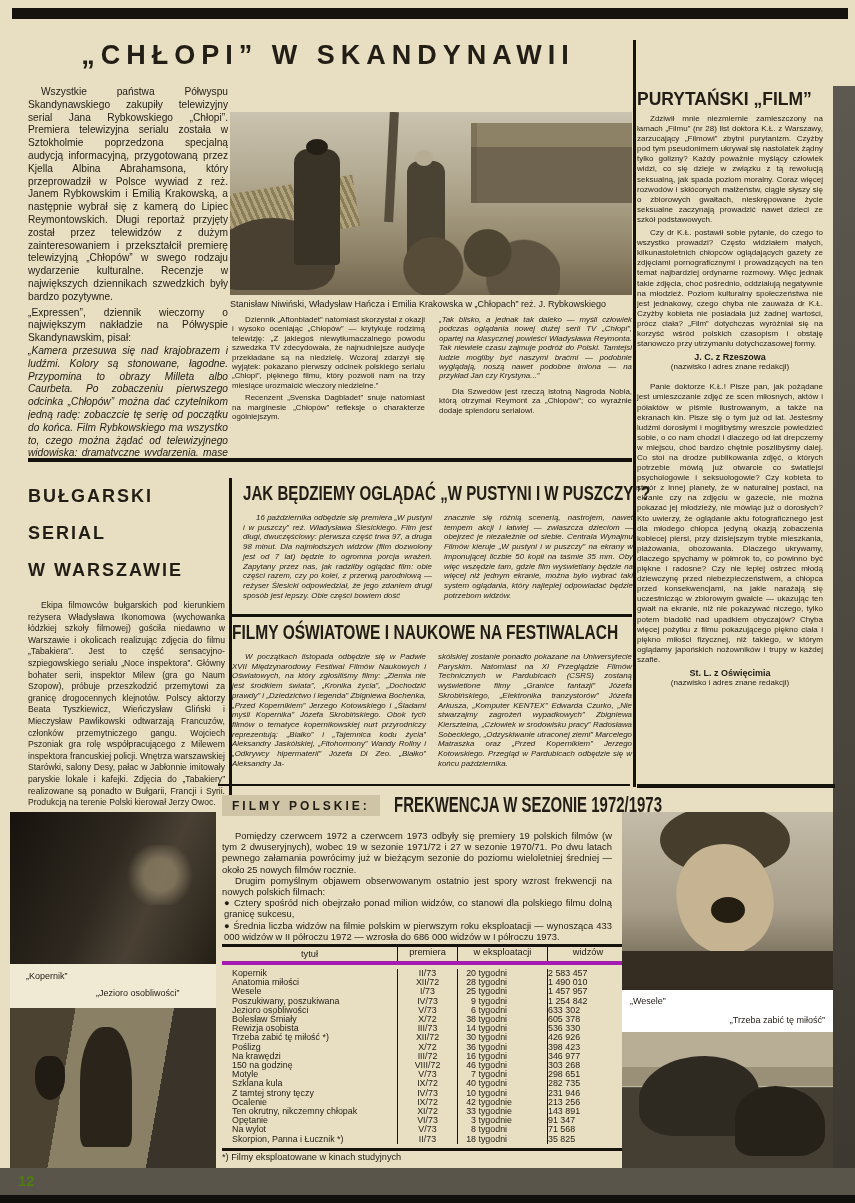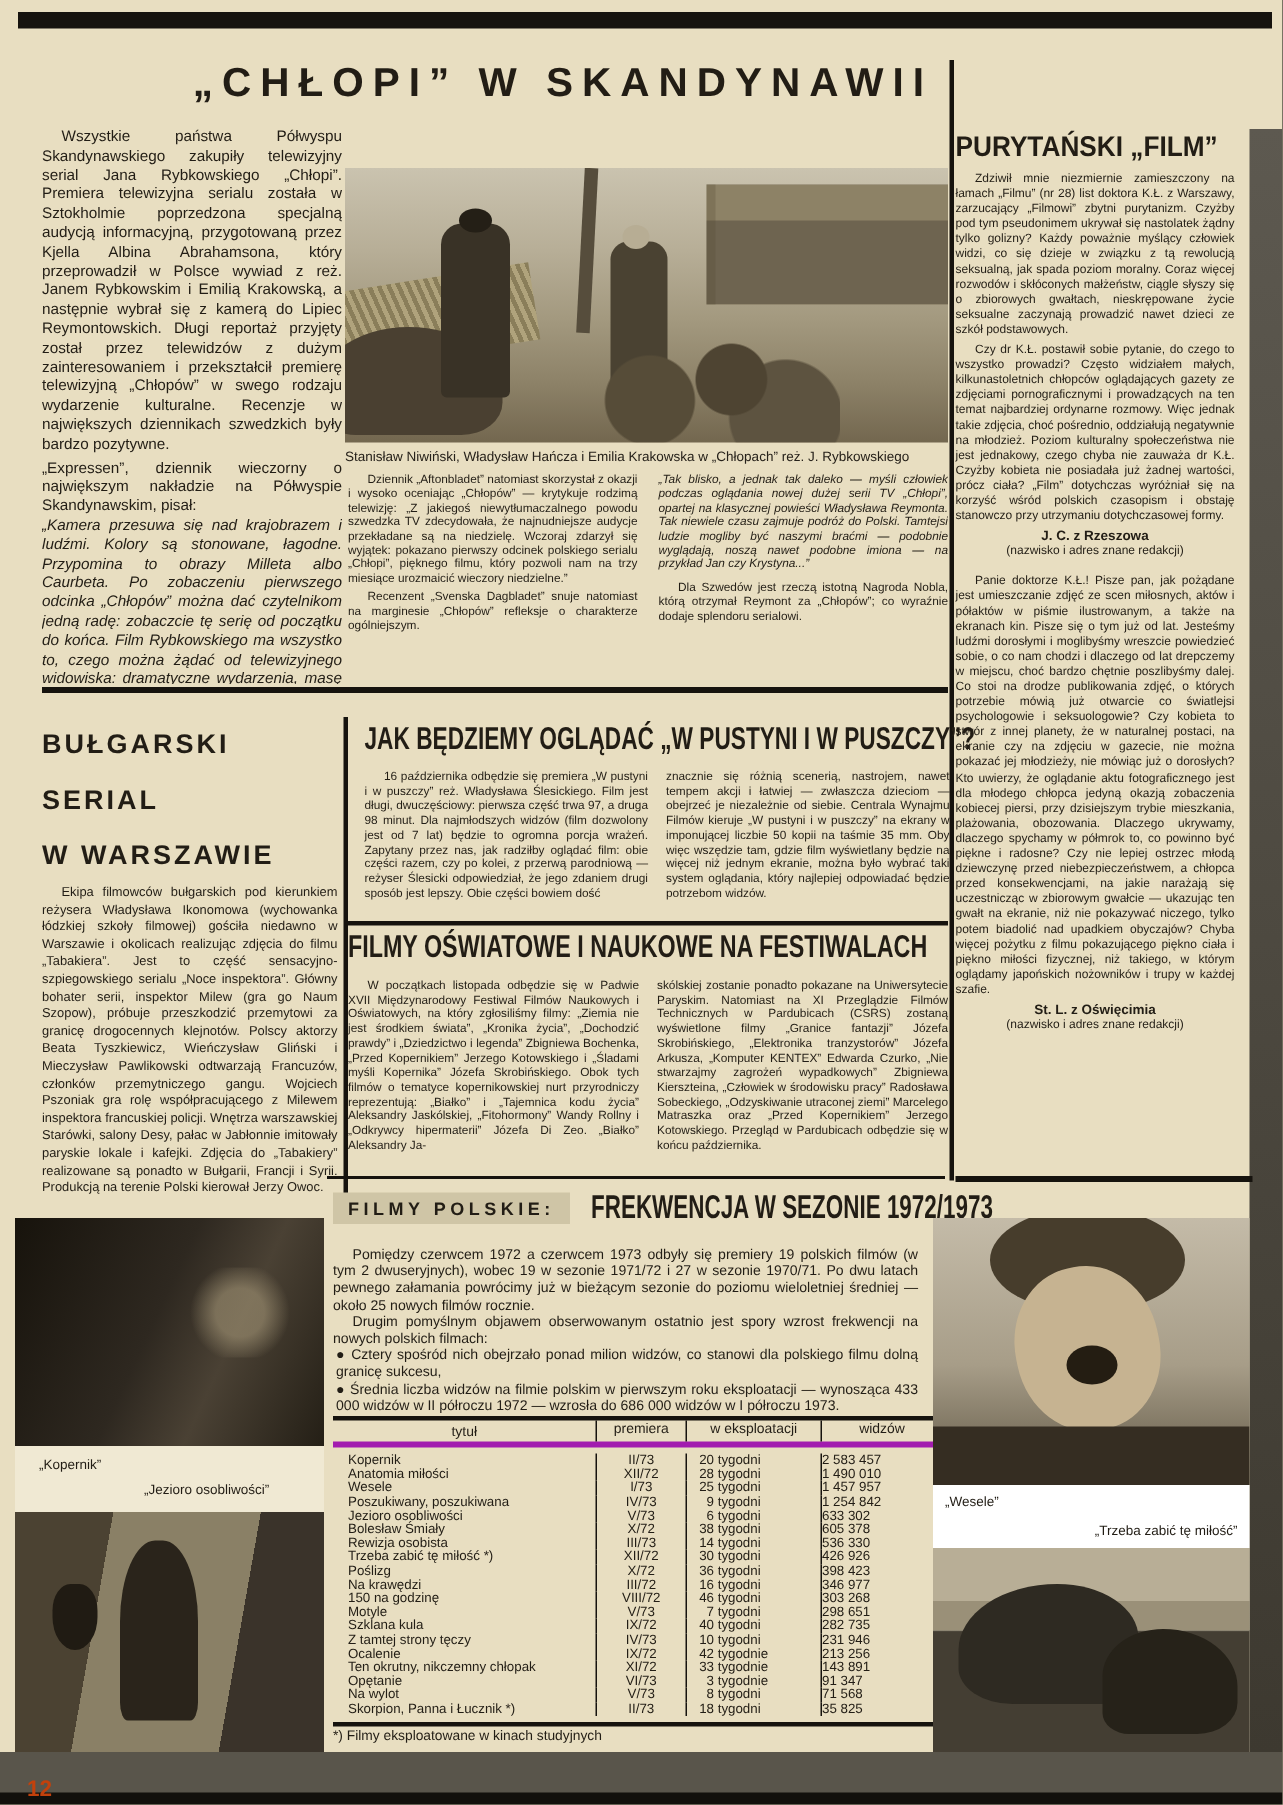--- a/index.html
+++ b/index.html
@@ -8,24 +8,24 @@
   #page *{box-sizing:border-box;}
   .abs{position:absolute;}
   .jtext{text-align:justify;}
   .ind{text-indent:13px;margin:0 0 3px 0;}
   p{margin:0;}
 
   
   .topbar{left:12px;top:8px;width:836px;height:11px;background:#16130e;}
   .right-strip2{left:833px;top:86px;width:22px;height:1082px;background:linear-gradient(180deg,#5d5950,#3d3930);}
   .bottomband{left:0;top:1168px;width:855px;height:35px;background:#59554b;border-bottom:8px solid #12100c;}
-  .pagenum{left:18px;top:1172px;font-size:15px;font-weight:bold;color:#c2410c;margin-top:12px;}
-
-  
-  .headline{left:14px;top:40px;width:608px;text-align:right;font-size:27px;font-weight:bold;
+  .pagenum{left:18px;top:1172px;font-size:15px;font-weight:bold;color:#4d7c0f;}
+
+  
+  .headline{left:24px;top:40px;width:608px;text-align:center;font-size:27px;font-weight:bold;
             letter-spacing:6px;white-space:nowrap;}
   .vrule-main{left:633px;top:40px;width:3px;height:747px;background:#16130e;}
   .leftcol{left:28px;top:86px;width:200px;height:370px;font-size:10.2px;line-height:12.8px;overflow:hidden;}
   .leftcol .quote{font-style:italic;}
   .photo{background:#9a9180;overflow:hidden;}
   .photo-chlopi{left:230px;top:112px;width:402px;height:183px;
      background:linear-gradient(180deg,#cac3af 0%,#b7ae97 30%,#a3997f 55%,#8d8268 78%,#73674f 100%);}
   .ph-hut{position:absolute;right:0;top:6%;width:40%;height:44%;
      background:linear-gradient(180deg,#8d8266 0 30%,#6e6450 30% 100%);border-left:6px solid #55493040;}
   .ph-tree{position:absolute;left:39%;top:0;width:9px;height:60%;background:#564d3c;transform:rotate(3deg);}
@@ -51,27 +51,27 @@
   .rule{background:#16130e;}
   .rule-a{left:28px;top:458px;width:604px;height:4px;}
   .vrule-b{left:229px;top:478px;width:3px;height:331px;}
   .rule-b{left:232px;top:614px;width:400px;height:3px;}
   .rule-c{left:218px;top:784px;width:412px;height:2px;}
   .rule-letters{left:637px;top:784px;width:198px;height:4px;}
 
   
   .bulgarski{left:28px;top:478px;width:197px;}
   .bulg-title{font-size:18px;font-weight:bold;letter-spacing:2px;line-height:37px;}
-  .bulg-body{font-size:8.6px;line-height:11.6px;}
+  .bulg-body{margin-top:11px;font-size:8.6px;line-height:11.6px;}
 
   
   .pustynia{left:243px;top:481px;width:390px;}
   .cond{font-weight:bold;white-space:nowrap;transform-origin:0 50%;}
   .pust-title{font-size:21px;transform:scaleX(.72);}
-  .twocol{margin-top:8px;display:flex;gap:12px;}
+  .twocol{margin-top:8px;display:flex;gap:12px;font-style:italic;}
   .twocol>div{width:189px;font-size:7.9px;line-height:9.7px;}
   .oswiatowe{left:232px;top:620px;width:400px;}
   .osw-title{font-size:21px;transform:scaleX(.74);}
   .oswiatowe .twocol>div{width:194px;}
 
   
   .listy-box{left:688px;top:30px;width:154px;height:52px;border:3px solid #16130e;background:#f4eddb;}
   .listy-l1{font-family:"Liberation Serif",serif;font-style:italic;font-weight:bold;font-size:21px;
             margin:0 0 0 56px;line-height:23px;}
   .listy-l2{font-family:"Liberation Serif",serif;font-style:italic;font-weight:bold;font-size:21px;

